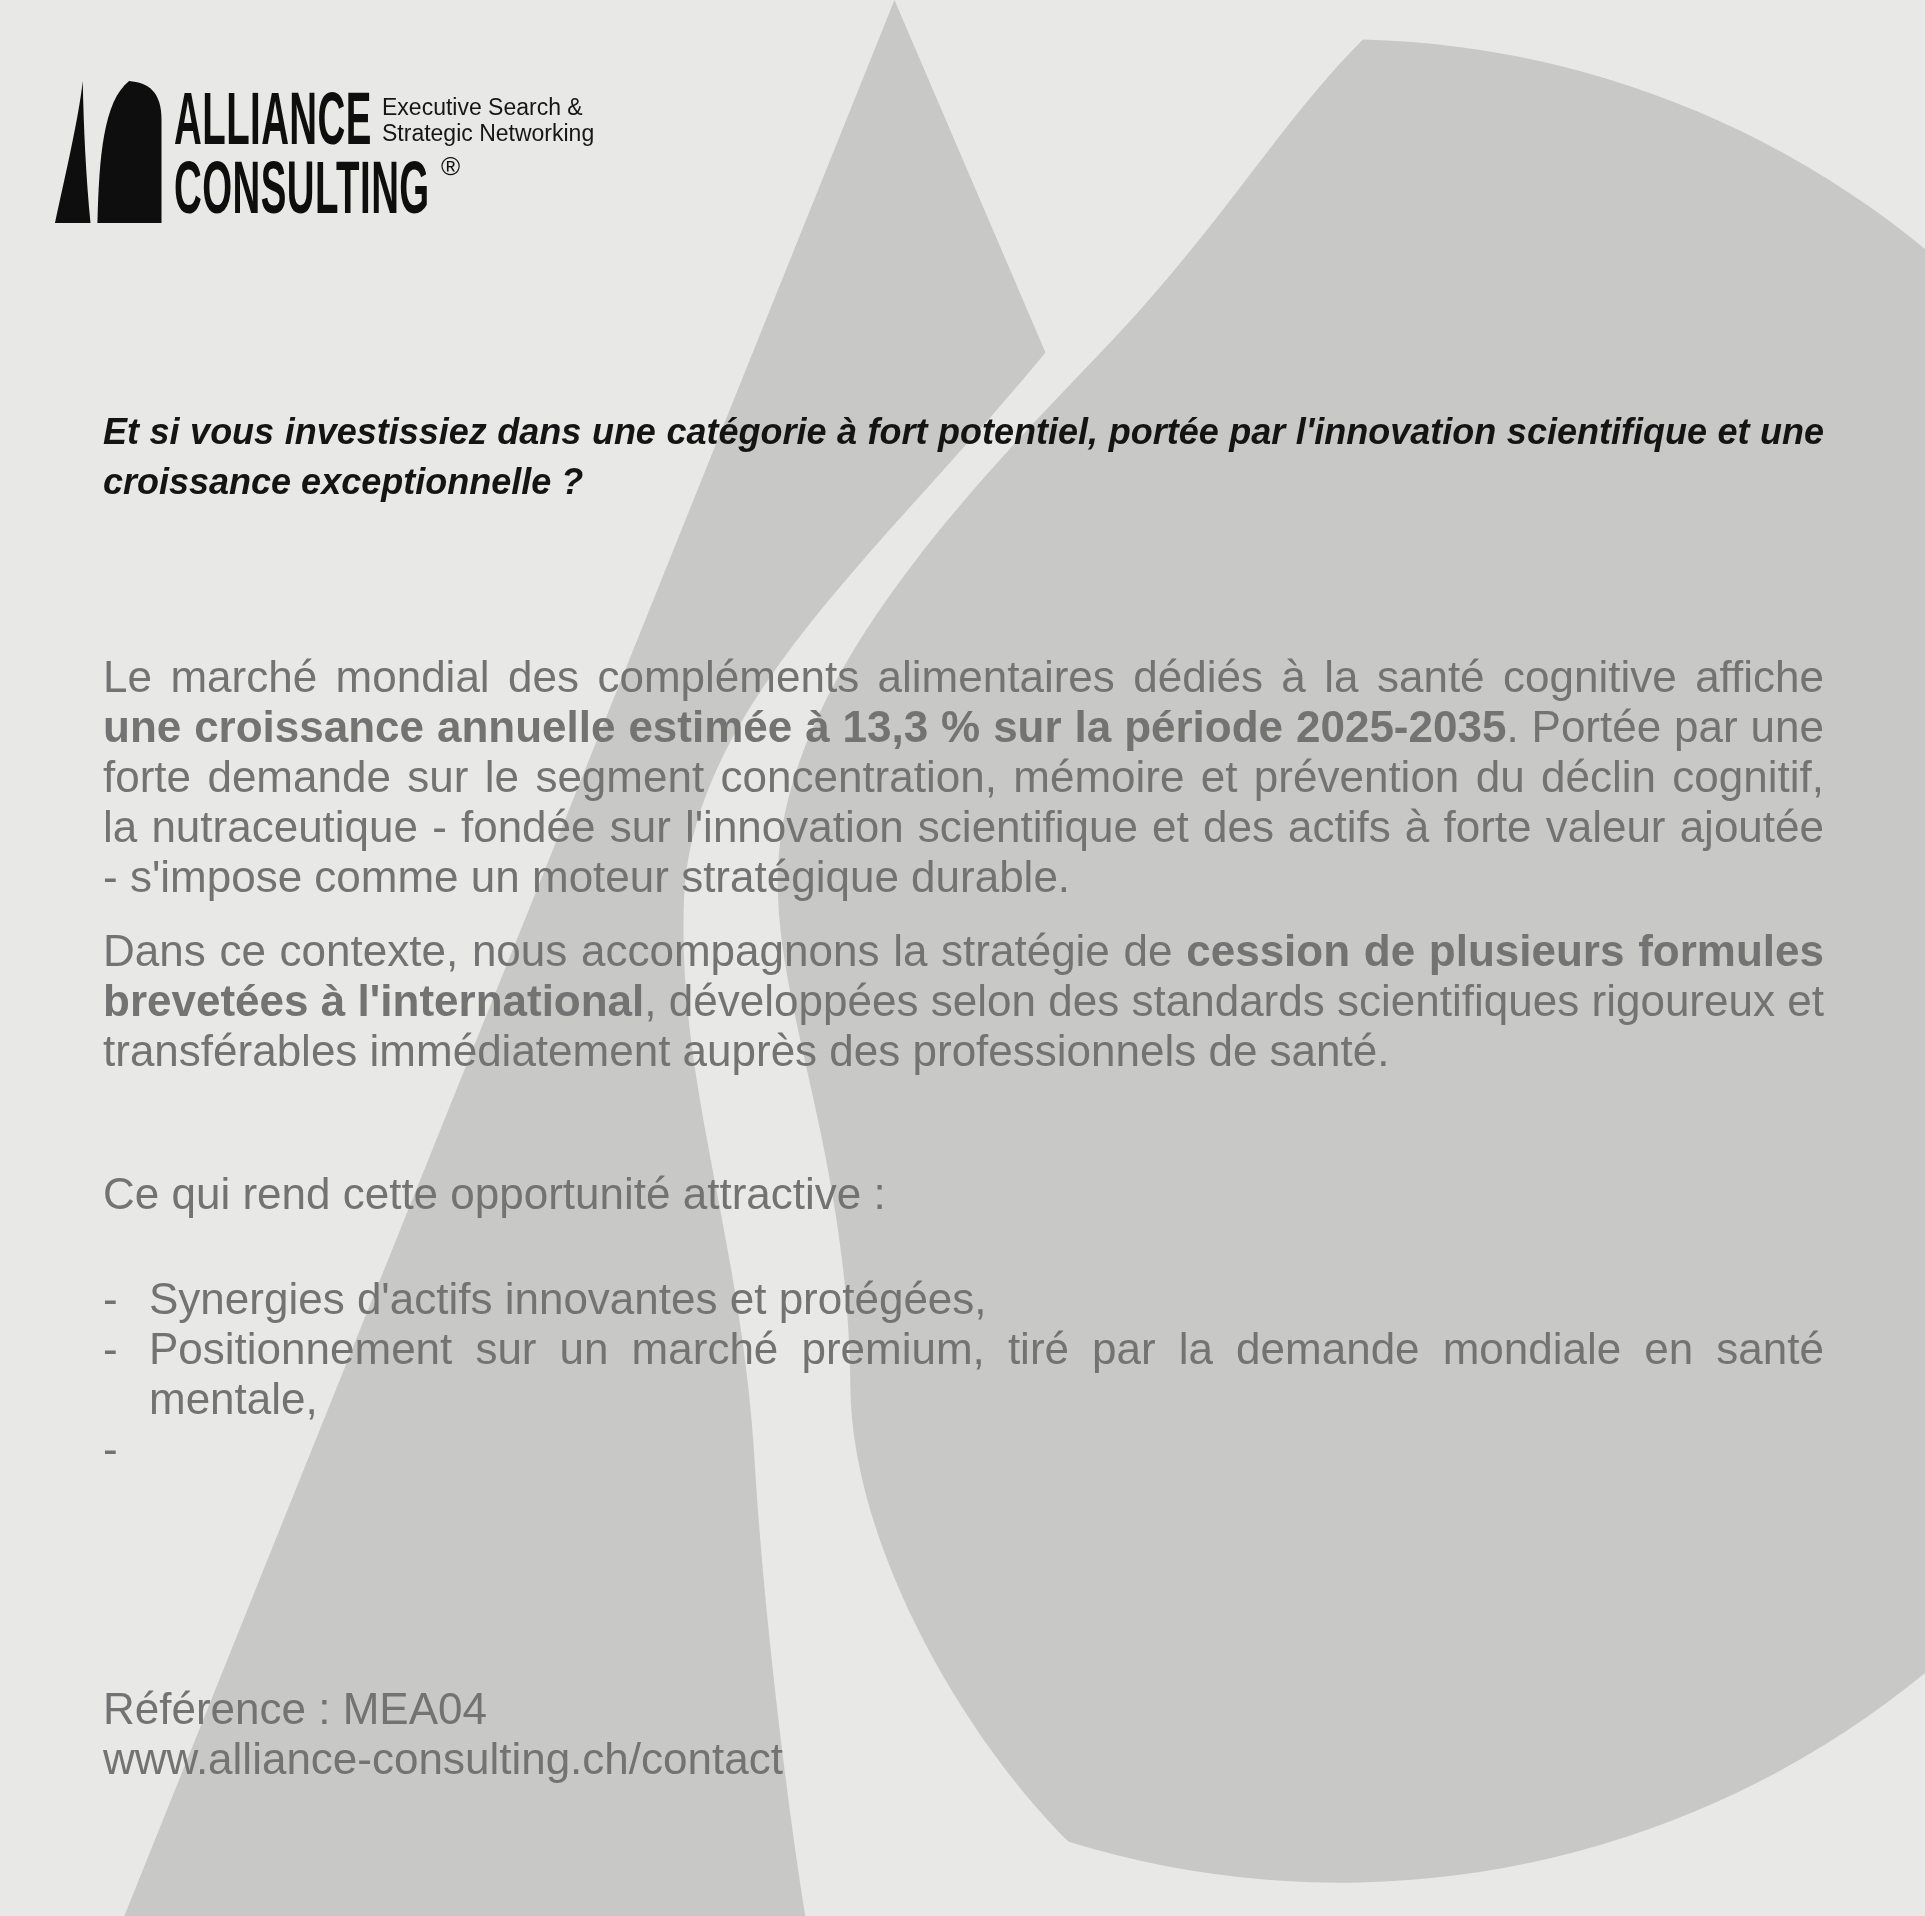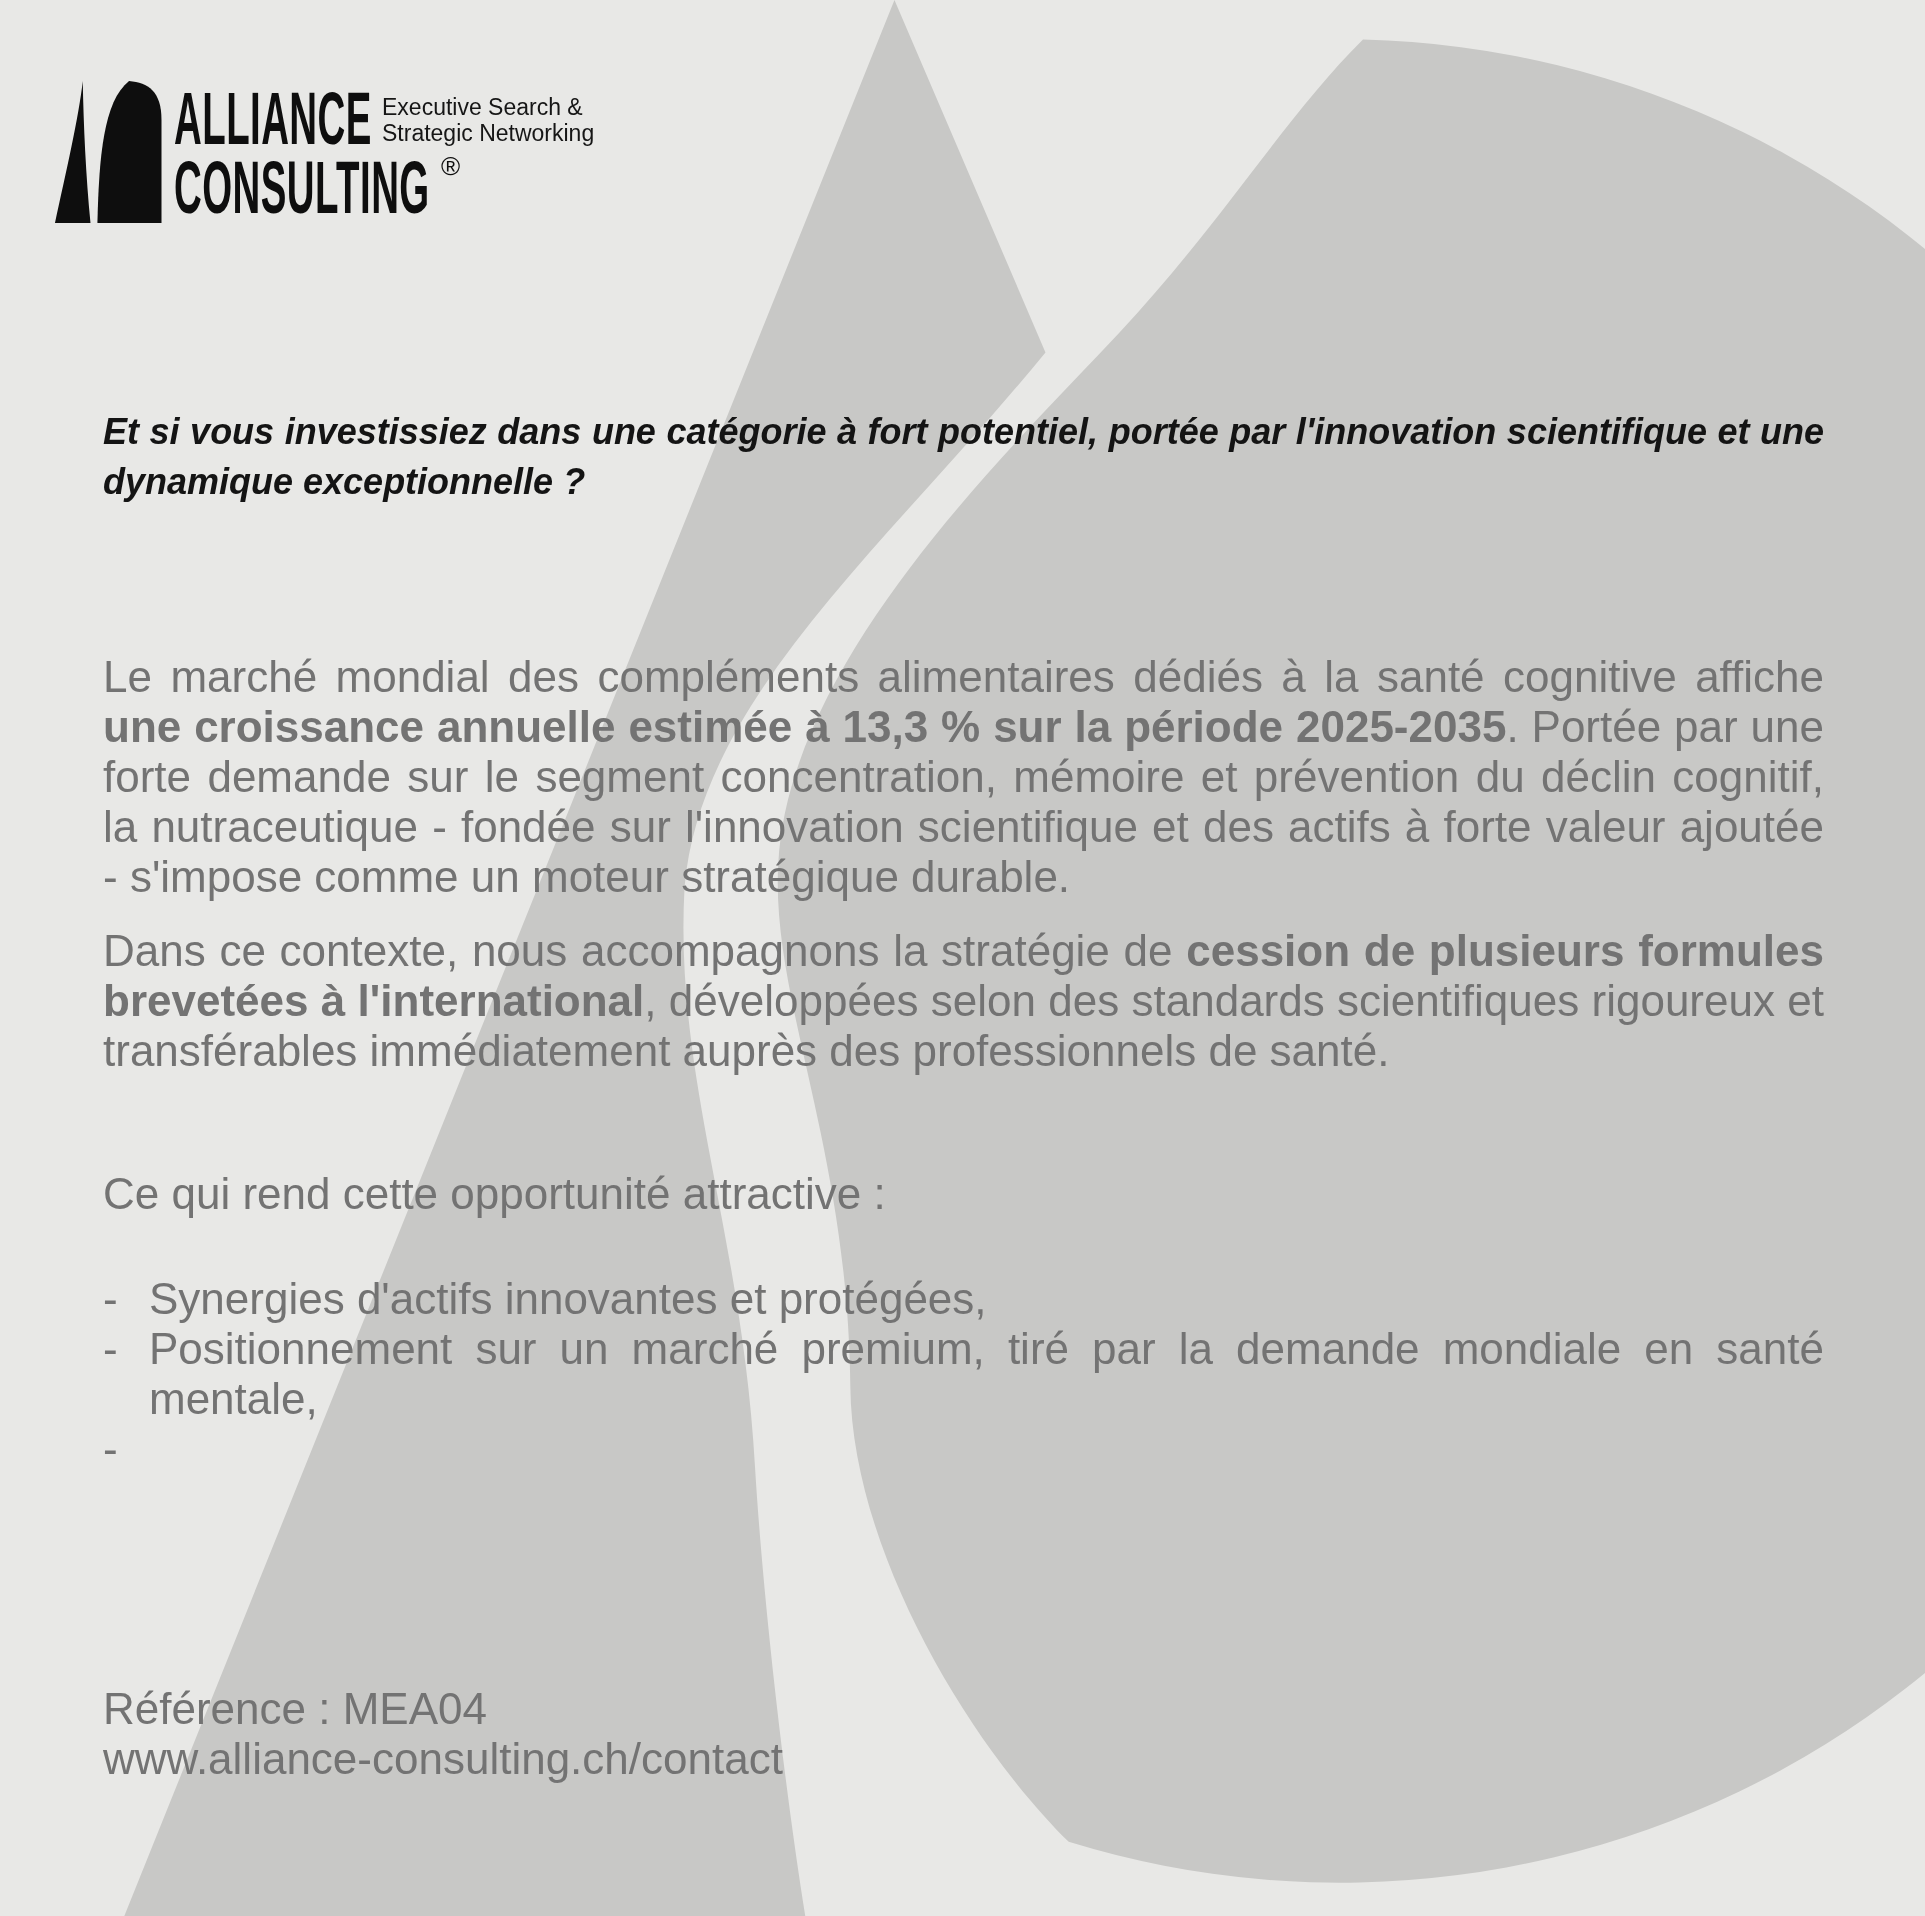--- a/index.html
+++ b/index.html
@@ -91,21 +91,21 @@
       <span class="squeeze">CONSULTING</span>
     </div>
     <span class="registered">®</span>
 
     <div class="tagline">
       <div>Executive Search &amp;</div>
       <div>Strategic Networking</div>
     </div>
   </header>
 
-  <div class="block heading">Et si vous investissiez dans une catégorie à fort potentiel, portée par l'innovation scientifique et une dynamique exceptionnelle ?</div>
+  <div class="block heading">Et si vous investissiez dans une catégorie à fort potentiel, portée par l'innovation scientifique et une croissance exceptionnelle ?</div>
 
   <p class="block para-1"><span>Le marché mondial des compléments alimentaires dédiés à la santé cognitive affiche </span><span class="seg-bold">une croissance annuelle estimée à 13,3 % sur la période 2025-2035</span><span>. Portée par une forte demande sur le segment concentration, mémoire et prévention du déclin cognitif, la nutraceutique - fondée sur l'innovation scientifique et des actifs à forte valeur ajoutée - s'impose comme un moteur stratégique durable.</span></p>
 
   <p class="block para-2"><span>Dans ce contexte, nous accompagnons la stratégie de </span><span class="seg-bold">cession de plusieurs formules brevetées à l'international</span><span>, développées selon des standards scientifiques rigoureux et transférables immédiatement auprès des professionnels de santé.</span></p>
 
   <div class="block list-intro">Ce qui rend cette opportunité attractive :</div>
 
   <ul class="block bullet-list">
       <li><span class="dash">-</span><span>Synergies d'actifs innovantes et protégées,</span></li>
       <li><span class="dash">-</span><span>Positionnement sur un marché premium, tiré par la demande mondiale en santé mentale,</span></li>

